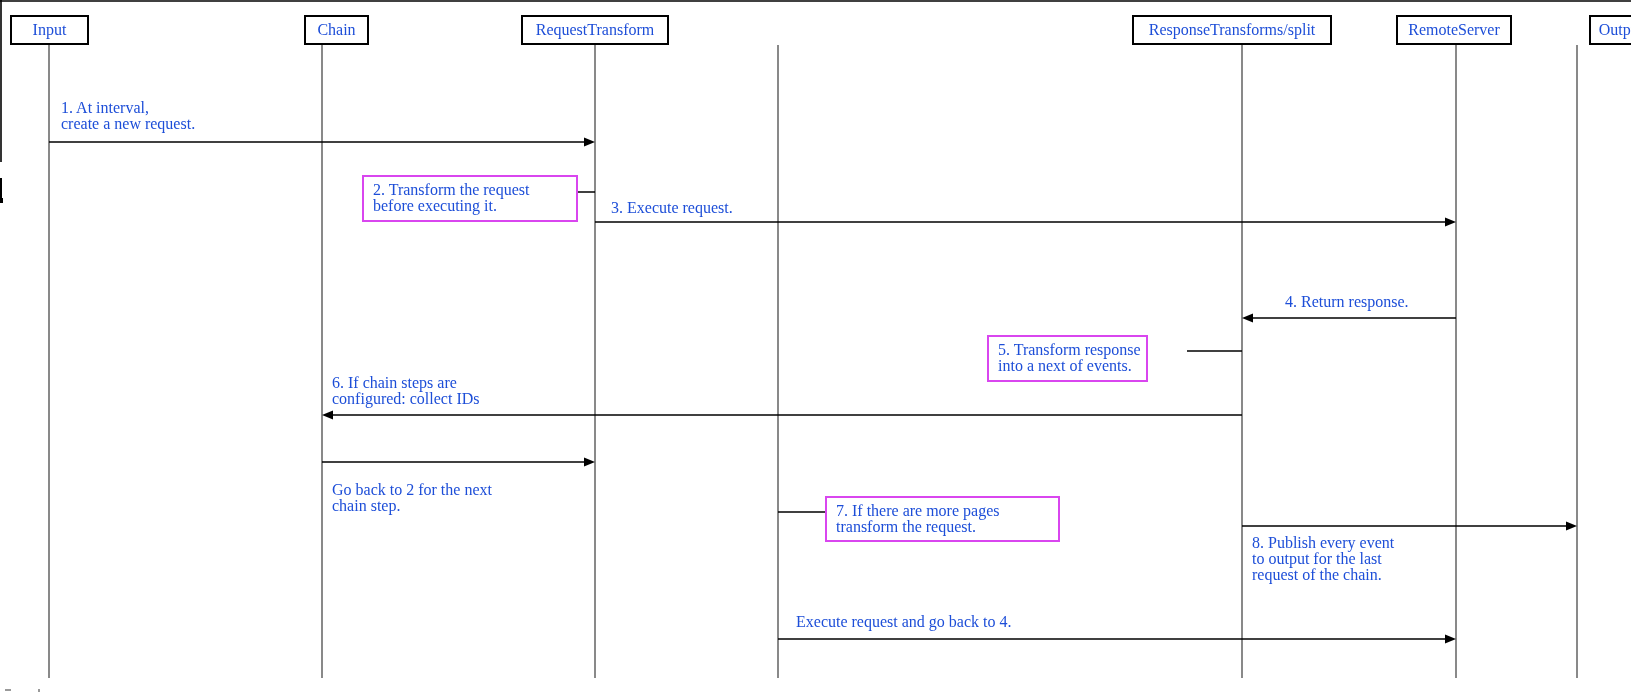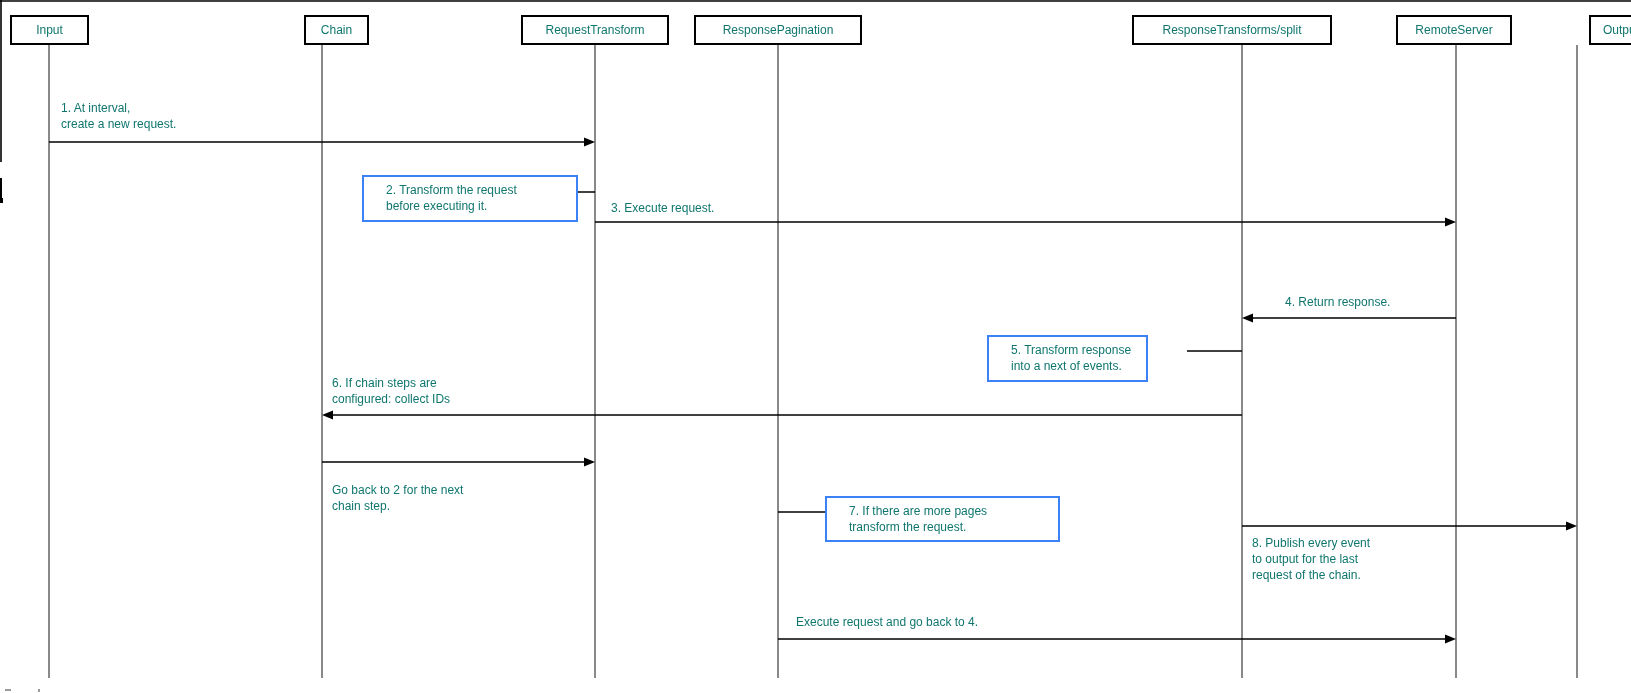--- a/index.html
+++ b/index.html
@@ -1,39 +1,39 @@
 <!DOCTYPE html>
 <html><head>
 <meta charset="utf-8">
 <style>
   html,body{margin:0;padding:0;background:#ffffff;}
   #canvas{
     position:relative;
     width:1631px;height:693px;
     background:#ffffff;
-    font-family:Liberation Sans, sans-serif;
-    font-size:12px;
-    color:#0f766e;
+    font-family:Liberation Serif, serif;
+    font-size:16px;
+    color:#1d4ed8;
     overflow:hidden;
   }
   #wires{position:absolute;left:0;top:0;width:1631px;height:693px;}
   .actor{
     position:absolute;top:15px;height:30px;
     box-sizing:border-box;
     border:2px solid #000;
     background:#fff;
     display:flex;align-items:center;justify-content:center;
     white-space:nowrap;
   }
   .note{
     position:absolute;
     box-sizing:border-box;
-    border:2px solid #3b82f6;
+    border:2px solid #d946ef;
     background:#fff;
-    padding:5px 22px;
+    padding:5px 9px;
     line-height:16px;
     white-space:nowrap;
     z-index:3;
   }
   .msg-label{
     position:absolute;
     line-height:16px;
     white-space:nowrap;
     z-index:2;
   }
@@ -94,23 +94,20 @@
 
   <div class="actor" style="left:10px;width:79px;">
     <span>Input</span>
   </div>
   <div class="actor" style="left:304px;width:65px;align-items:center;">
     <span>Chain</span>
   </div>
   <div class="actor" style="left:521px;width:148px;">
     <span>RequestTransform</span>
   </div>
-  <div class="actor" style="left:694px;width:168px;">
-    <span>ResponsePagination</span>
-  </div>
   <div class="actor" style="left:1132px;width:200px;">
     <span>ResponseTransforms/split</span>
   </div>
   <div class="actor" style="left:1396px;width:116px;">
     <span>RemoteServer</span>
   </div>
   <div class="actor" style="left:1545px;width:64px;margin-left:44px;">
     <span>Output</span>
   </div>
 

